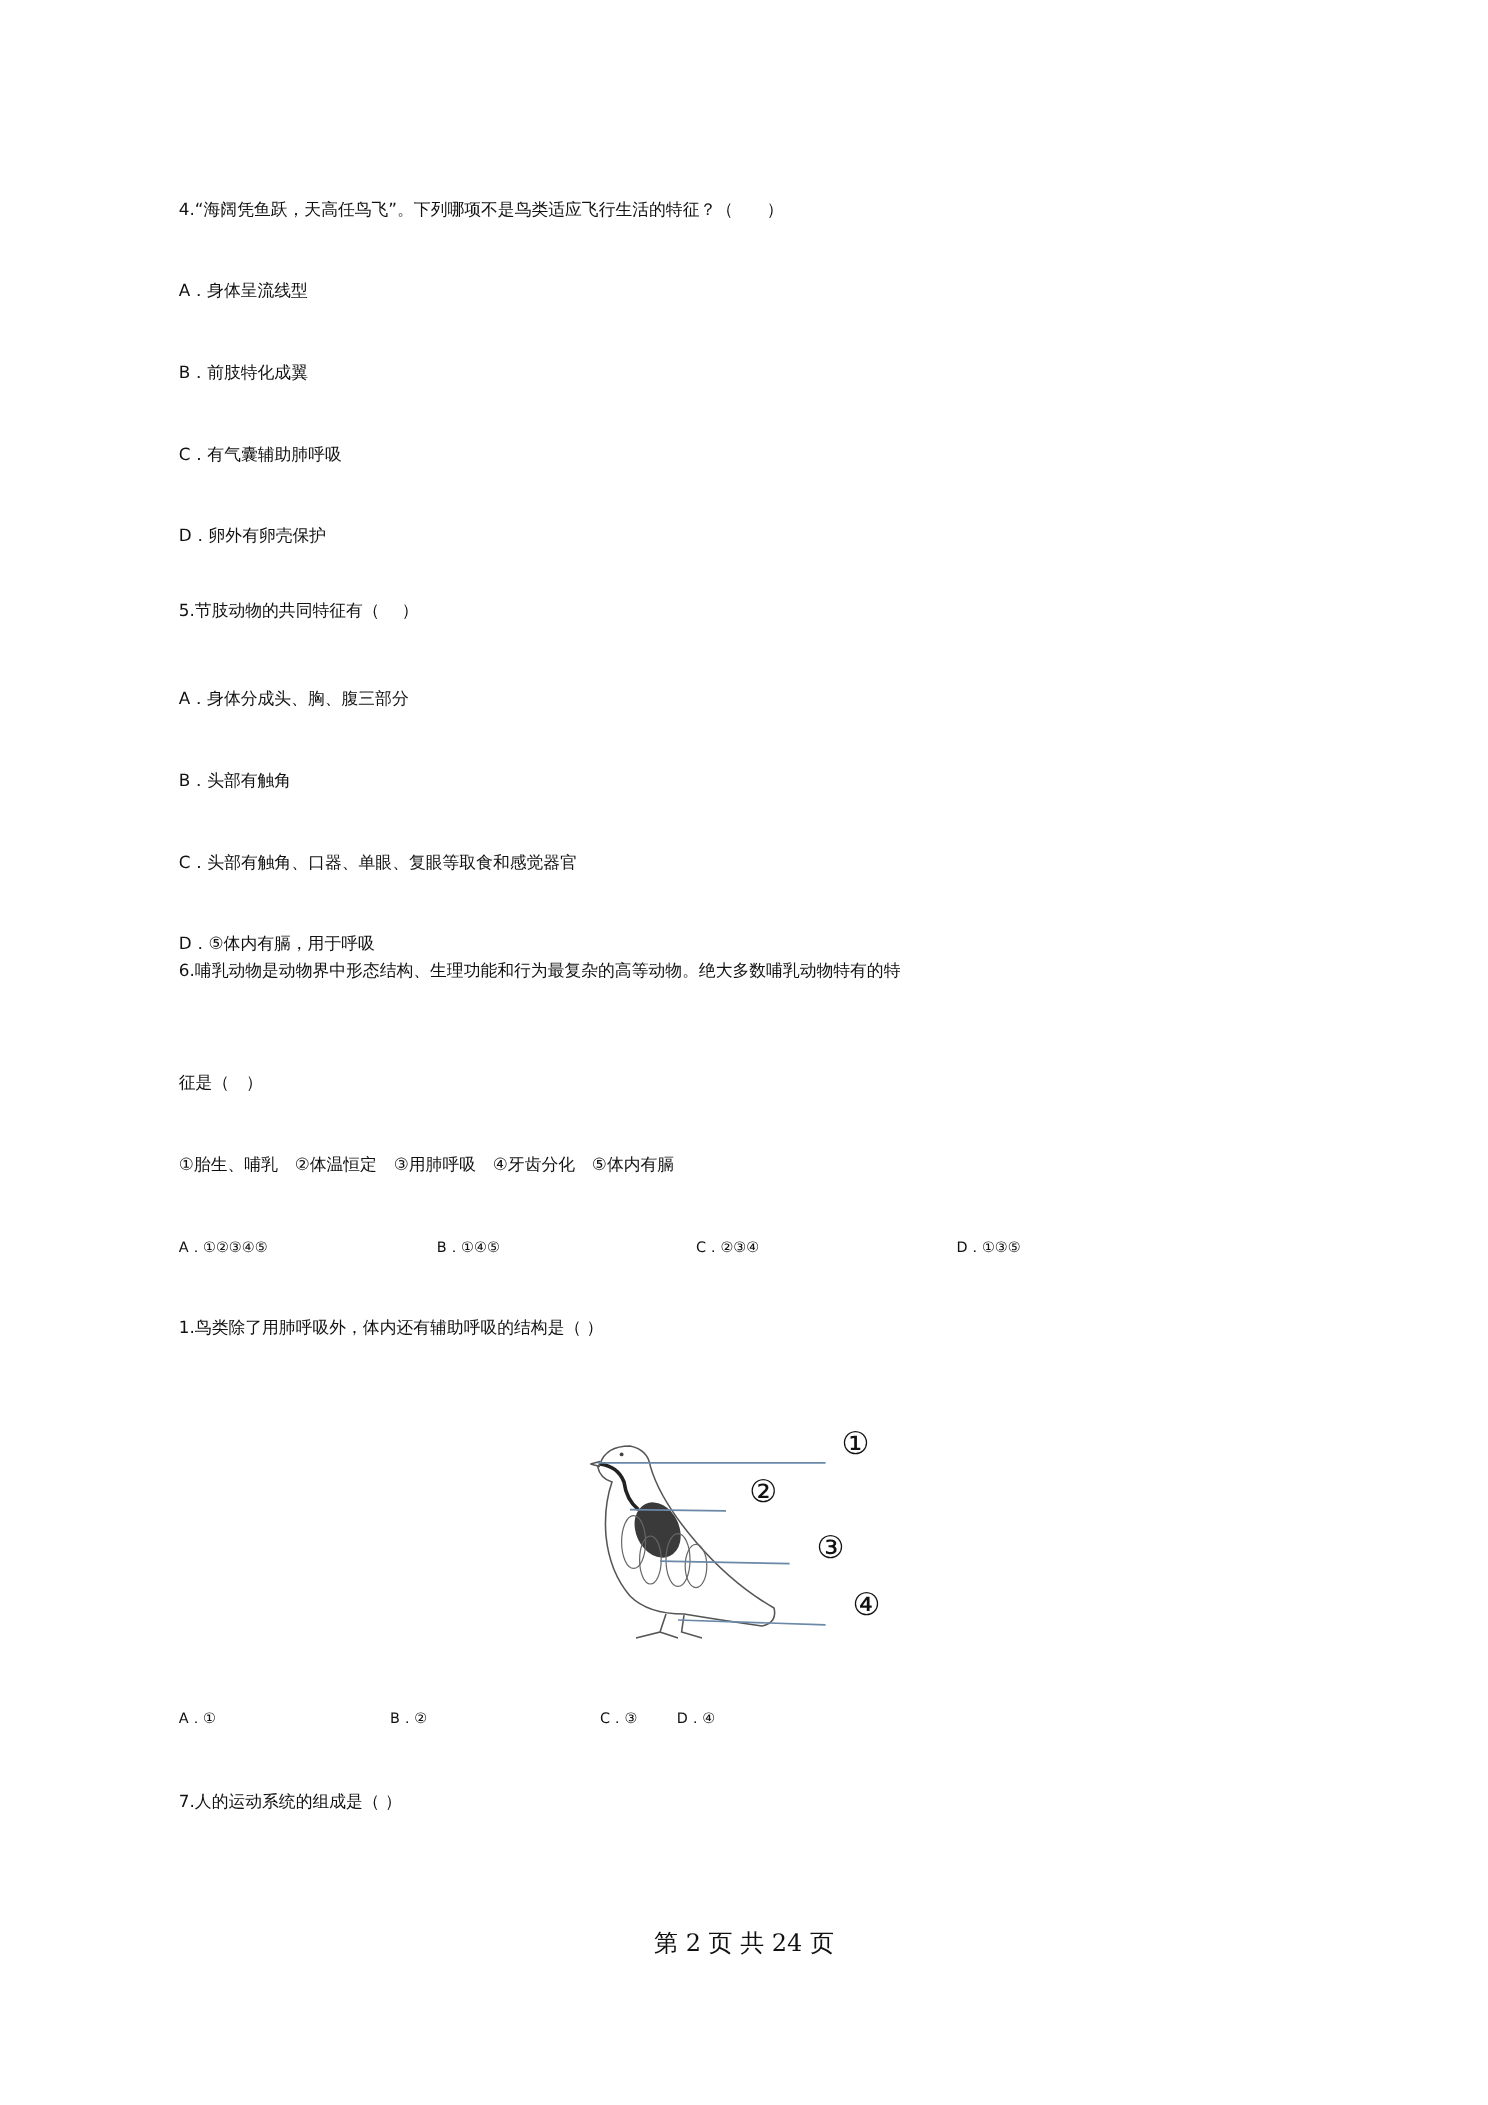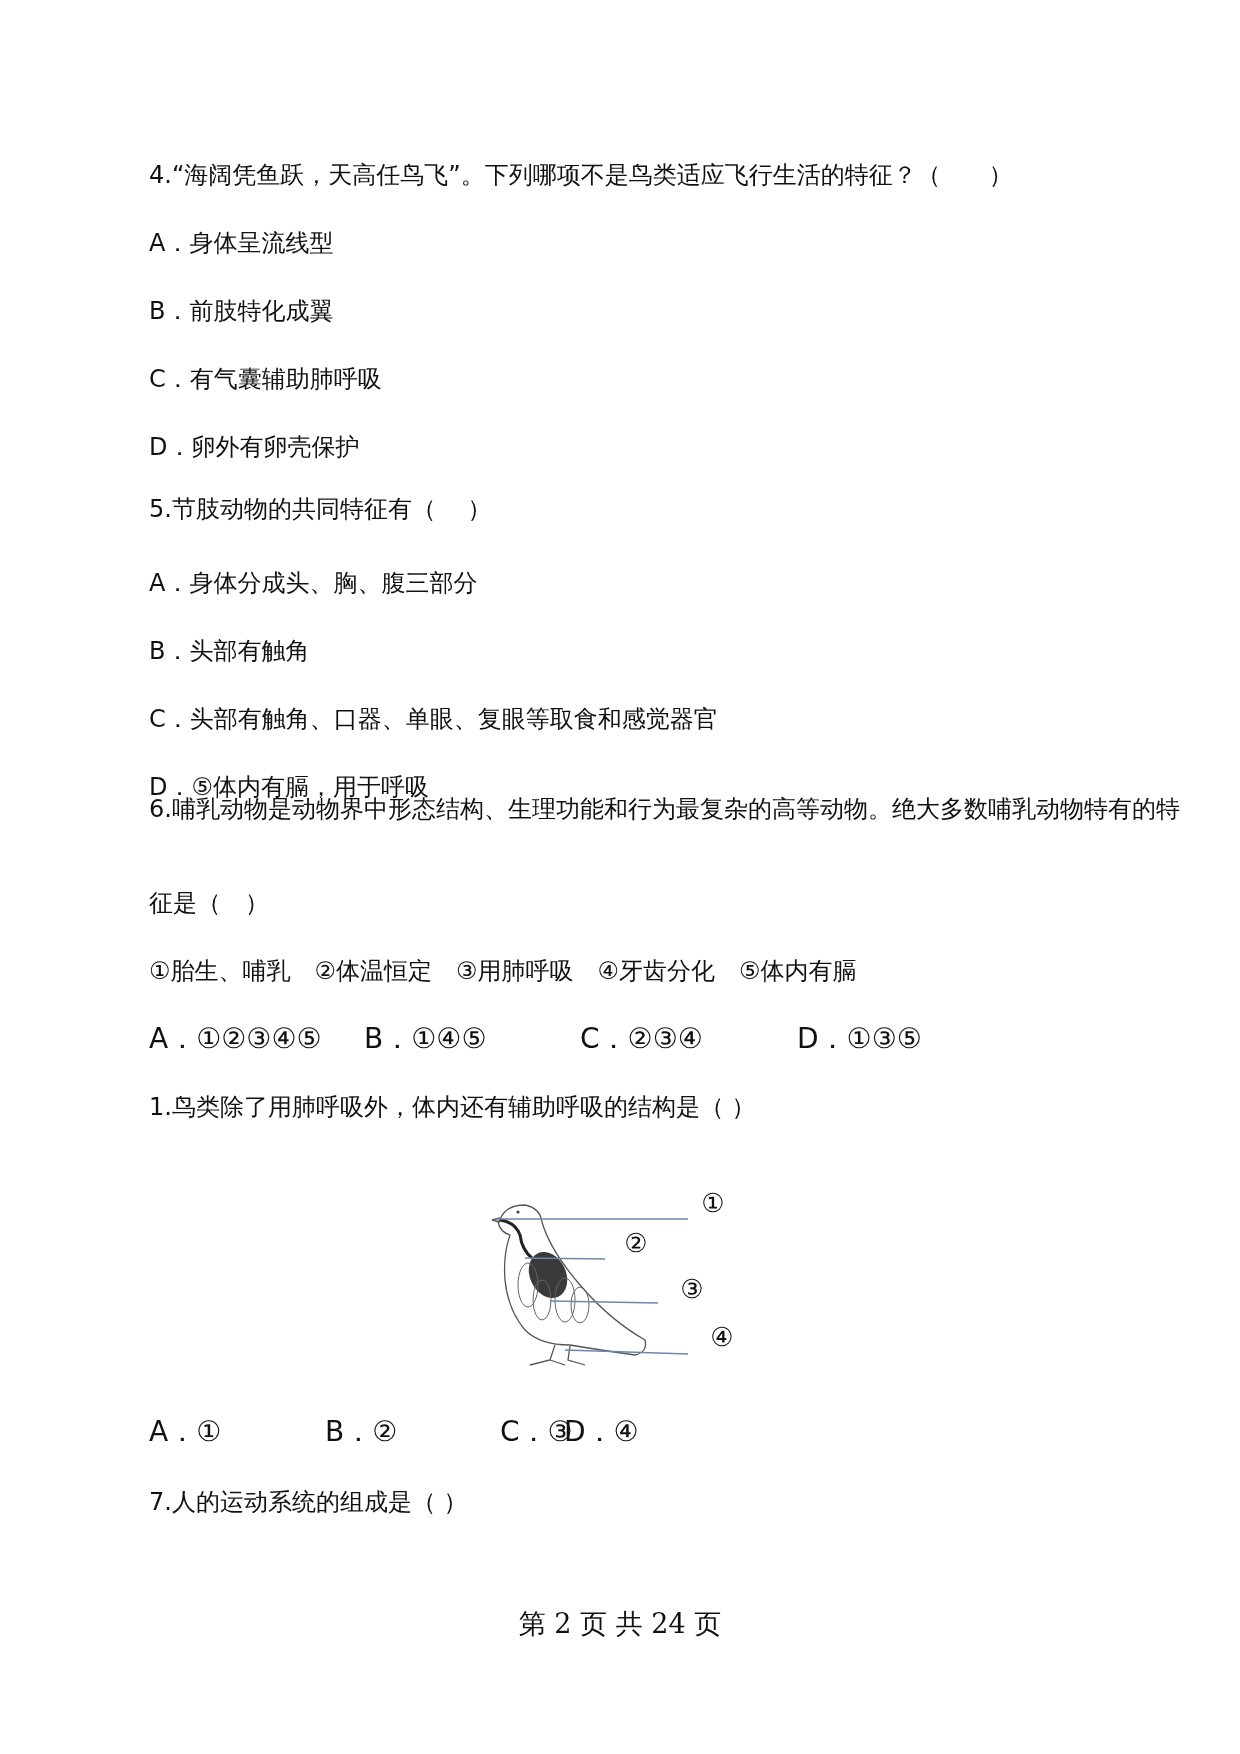--- a/index.html
+++ b/index.html
@@ -3,27 +3,27 @@
   <meta charset="utf-8">
   <style>
     html, body { margin: 0; padding: 0; background: #ffffff; }
     body {
       width: 1240px; height: 1754px; position: relative; overflow: hidden;
       font-family: "DejaVu Sans", "Liberation Sans", sans-serif;
       color: #111111;
     }
     .line {
       position: absolute; left: 149px;
-      font-size: 24px; line-height: 28px; white-space: nowrap;
+      font-size: 14px; line-height: 28px; white-space: nowrap;
     }
-    .opt-row { position: absolute; font-size: 28px; line-height: 28px; white-space: nowrap; }
+    .opt-row { position: absolute; font-size: 12px; line-height: 28px; white-space: nowrap; }
     .figure { position: absolute; left: 470px; top: 1160px; width: 280px; height: 210px; }
     .footer {
       position: absolute; top: 1606px; left: 0; width: 1240px; text-align: center;
-      font-family: "DejaVu Serif", "Liberation Serif", serif; font-size: 27px; color: #111;
+      font-family: "DejaVu Serif", "Liberation Serif", serif; font-size: 20px; color: #111;
     }
   </style>
 </head>
 <body>
 
 <div class="line" style="top:161px">4.“海阔凭鱼跃，天高任鸟飞”。下列哪项不是鸟类适应飞行生活的特征？（　　）</div>
 <div class="line" style="top:229px">A．身体呈流线型</div>
 <div class="line" style="top:297px">B．前肢特化成翼</div>
 <div class="line" style="top:365px">C．有气囊辅助肺呼吸</div>
 <div class="line" style="top:433px">D．卵外有卵壳保护</div>

